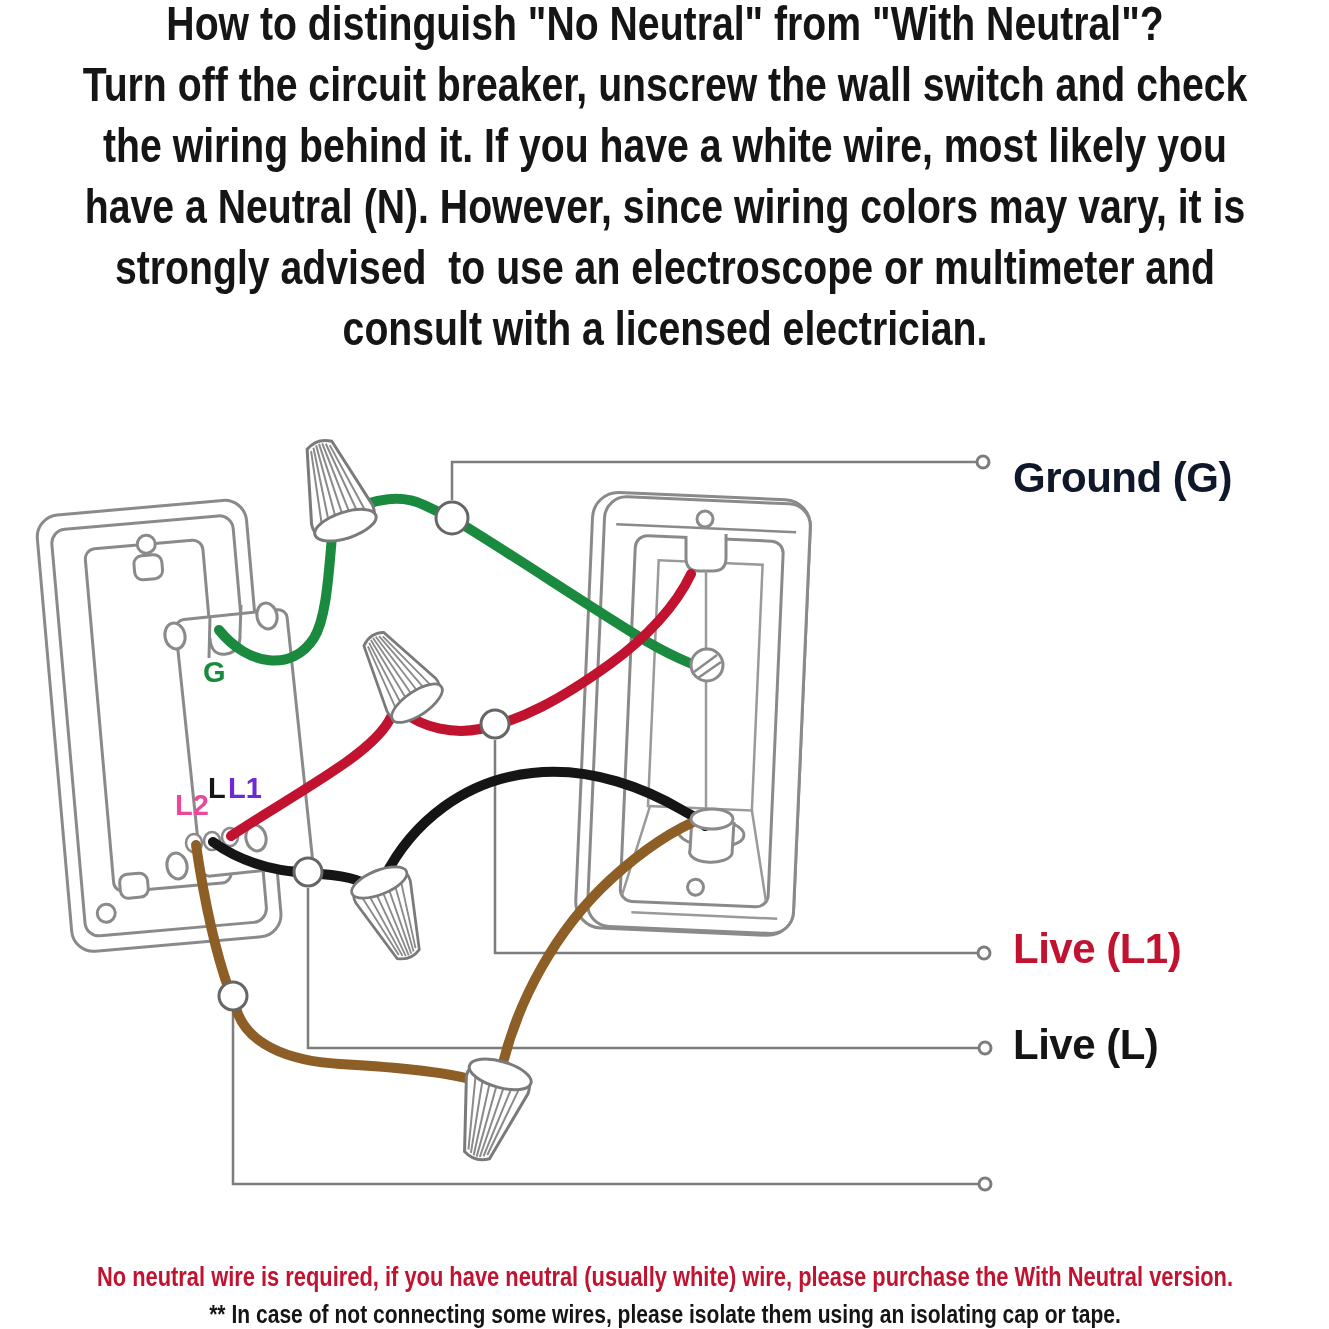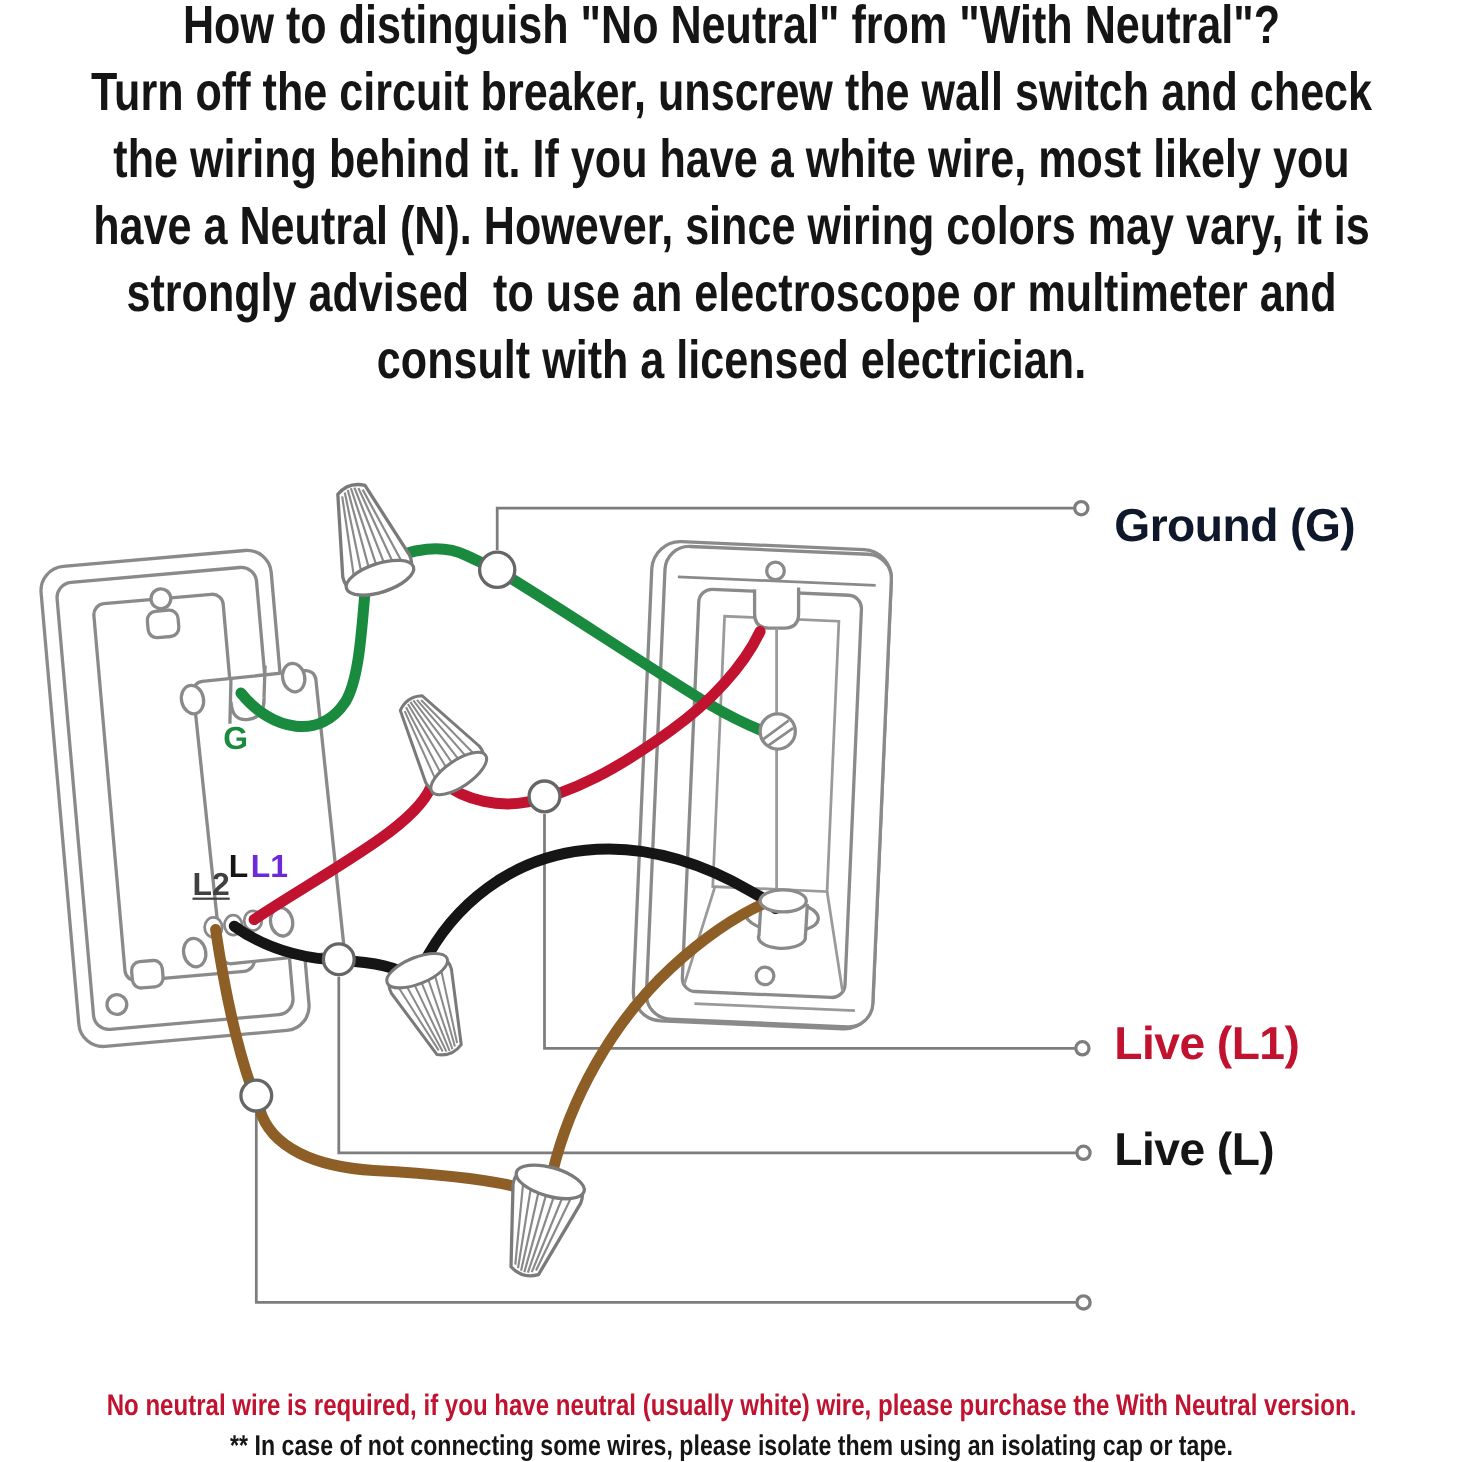--- a/index.html
+++ b/index.html
@@ -139,21 +139,21 @@
       <circle cx="452" cy="518" r="16"></circle>
       <circle cx="495" cy="724" r="14"></circle>
       <circle cx="308" cy="872" r="14"></circle>
       <circle cx="233" cy="996" r="14"></circle>
     </g>
   </svg>
 
   <div class="term-label" style="left: 203px; top: 656px; color: rgb(26, 138, 62);">G</div>
   <div class="term-label" style="left: 228px; top: 772px; color: #6d28d9;">L1</div>
   <div class="term-label" style="left: 208px; top: 772px; color: rgb(21, 21, 21);">L</div>
-  <div class="term-label" style="left: 175px; top: 789px; color: #404040; text-decoration: underline;">L2</div>
+  <div class="term-label" style="left: 175px; top: 789px; color: #ec4899;">L2</div>
 
   <div class="wire-label" style="left: 1013px; top: 434px; color: #0f172a; margin-top: 20px;">Ground (G)</div>
   <div class="wire-label" style="left: 1013px; top: 925px; color: rgb(193, 18, 47);">Live (L1)</div>
   <div class="wire-label" style="left: 1013px; top: 1021px; color: rgb(21, 21, 21); text-align: center;">Live (L)</div>
 
   <div class="notes">
     <div class="note-red" style="color: rgb(193, 18, 47);">No neutral wire is required, if you have neutral (usually white) wire, please purchase the With Neutral version.</div>
     <div class="note-black">** In case of not connecting some wires, please isolate them using an isolating cap or tape.</div>
   </div>
 

